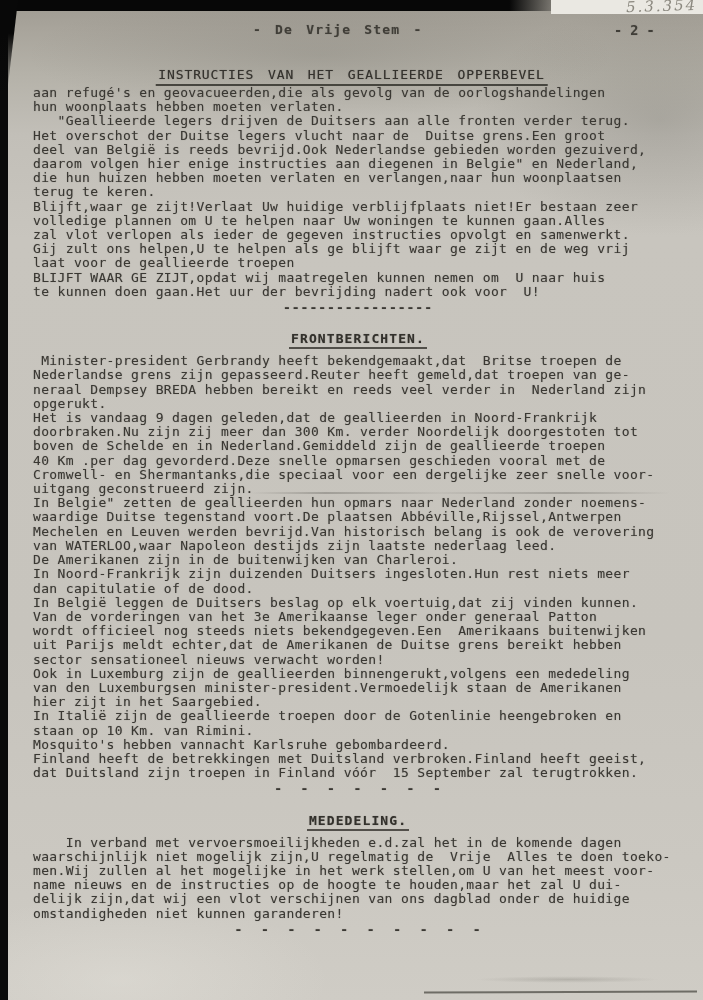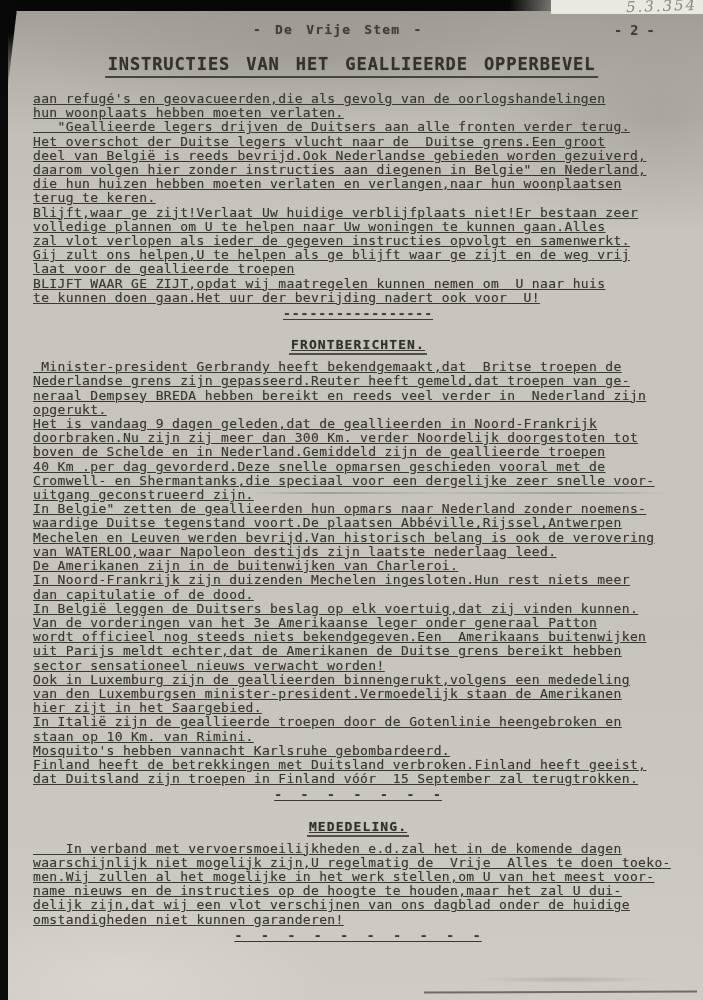--- a/index.html
+++ b/index.html
@@ -36,29 +36,29 @@
     background:radial-gradient(ellipse 50% 50% at 50% 50%,rgba(90,88,80,0.22),rgba(90,88,80,0) 75%);}
   .bottom-line{position:absolute;top:991px;left:424px;width:273px;height:2px;
     background:#6e6c65;transform:rotate(-0.25deg);}
 
   
   .masthead{position:absolute;top:22px;left:253px;font-size:13px;letter-spacing:1.2px;
     font-weight:bold;color:#403e38;text-shadow:0 0 1px rgba(64,62,56,0.45);word-spacing:4px;}
   .pagenum{position:absolute;top:22px;left:614px;font-size:13.5px;font-weight:bold;
     color:#403e38;text-shadow:0 0 1px rgba(64,62,56,0.45);}
   .doc-title{
-    position:absolute;top:54px;left:50%;transform:translateX(-50%);
-    font-size:17px;font-weight:bold;letter-spacing:0.9px;word-spacing:5px;
+    position:absolute;top:67px;left:50%;transform:translateX(-50%);
+    font-size:13px;font-weight:normal;letter-spacing:0.9px;word-spacing:5px;
     color:#34322d;text-shadow:0 0 1px rgba(52,50,45,0.55);
     border-bottom:2.5px solid rgba(52,50,45,0.85);
     padding:0 3px 2px 3px;white-space:nowrap;
   }
 
   
-  .body{position:absolute;top:92px;left:33px;width:650px;text-decoration:underline;}
+  .body{position:absolute;top:86px;left:33px;width:650px;}
   .line{white-space:pre;font-size:13px;line-height:14.2px;letter-spacing:0.35px;
     text-shadow:0 0 1px rgba(58,56,51,0.40);}
   .sec-heading{
     margin:16px auto 8px auto;text-align:center;font-size:13px;font-weight:bold;
     letter-spacing:1.1px;color:#33312c;text-shadow:0 0 1px rgba(51,49,44,0.5);
   }
   .sec-heading span{border-bottom:2px solid rgba(51,49,44,0.8);padding:0 2px 1px 2px;}
   .separator{text-align:center;font-size:13px;line-height:14.2px;font-weight:bold;
     letter-spacing:1px;color:#3a3833;text-shadow:0 0 1px rgba(58,56,51,0.4);
     margin-top:2px;white-space:pre;}
@@ -83,21 +83,21 @@
 
   <div class="body">
 
     <div class="sec">
       <div class="lines">
           <div class="line">aan refugé's en geovacueerden,die als gevolg van de oorlogshandelingen</div>
           <div class="line">hun woonplaats hebben moeten verlaten.</div>
           <div class="line">   "Geallieerde legers drijven de Duitsers aan alle fronten verder terug.</div>
           <div class="line">Het overschot der Duitse legers vlucht naar de  Duitse grens.Een groot</div>
           <div class="line">deel van België is reeds bevrijd.Ook Nederlandse gebieden worden gezuiverd,</div>
-          <div class="line">daarom volgen hier zonder instructies aan diegenen in Belgie" en Nederland,</div>
+          <div class="line">daarom volgen hier enige instructies aan diegenen in Belgie" en Nederland,</div>
           <div class="line">die hun huizen hebben moeten verlaten en verlangen,naar hun woonplaatsen</div>
           <div class="line">terug te keren.</div>
           <div class="line">Blijft,waar ge zijt!Verlaat Uw huidige verblijfplaats niet!Er bestaan zeer</div>
           <div class="line">volledige plannen om U te helpen naar Uw woningen te kunnen gaan.Alles</div>
           <div class="line">zal vlot verlopen als ieder de gegeven instructies opvolgt en samenwerkt.</div>
           <div class="line">Gij zult ons helpen,U te helpen als ge blijft waar ge zijt en de weg vrij</div>
           <div class="line">laat voor de geallieerde troepen</div>
           <div class="line">BLIJFT WAAR GE ZIJT,opdat wij maatregelen kunnen nemen om  U naar huis</div>
           <div class="line">te kunnen doen gaan.Het uur der bevrijding nadert ook voor  U!</div>
         </div>
@@ -117,21 +117,21 @@
           <div class="line">doorbraken.Nu zijn zij meer dan 300 Km. verder Noordelijk doorgestoten tot</div>
           <div class="line">boven de Schelde en in Nederland.Gemiddeld zijn de geallieerde troepen</div>
           <div class="line">40 Km .per dag gevorderd.Deze snelle opmarsen geschieden vooral met de</div>
           <div class="line">Cromwell- en Shermantanks,die speciaal voor een dergelijke zeer snelle voor-</div>
           <div class="line">uitgang geconstrueerd zijn.</div>
           <div class="line">In Belgie" zetten de geallieerden hun opmars naar Nederland zonder noemens-</div>
           <div class="line">waardige Duitse tegenstand voort.De plaatsen Abbéville,Rijssel,Antwerpen</div>
           <div class="line">Mechelen en Leuven werden bevrijd.Van historisch belang is ook de verovering</div>
           <div class="line">van WATERLOO,waar Napoleon destijds zijn laatste nederlaag leed.</div>
           <div class="line">De Amerikanen zijn in de buitenwijken van Charleroi.</div>
-          <div class="line">In Noord-Frankrijk zijn duizenden Mechelen ingesloten.Hun rest niets meer</div>
+          <div class="line">In Noord-Frankrijk zijn duizenden Duitsers ingesloten.Hun rest niets meer</div>
           <div class="line">dan capitulatie of de dood.</div>
           <div class="line">In België leggen de Duitsers beslag op elk voertuig,dat zij vinden kunnen.</div>
           <div class="line">Van de vorderingen van het 3e Amerikaanse leger onder generaal Patton</div>
           <div class="line">wordt officieel nog steeds niets bekendgegeven.Een  Amerikaans buitenwijken</div>
           <div class="line">uit Parijs meldt echter,dat de Amerikanen de Duitse grens bereikt hebben</div>
           <div class="line">sector sensationeel nieuws verwacht worden!</div>
           <div class="line">Ook in Luxemburg zijn de geallieerden binnengerukt,volgens een mededeling</div>
           <div class="line">van den Luxemburgsen minister-president.Vermoedelijk staan de Amerikanen</div>
           <div class="line">hier zijt in het Saargebied.</div>
           <div class="line">In Italië zijn de geallieerde troepen door de Gotenlinie heengebroken en</div>

